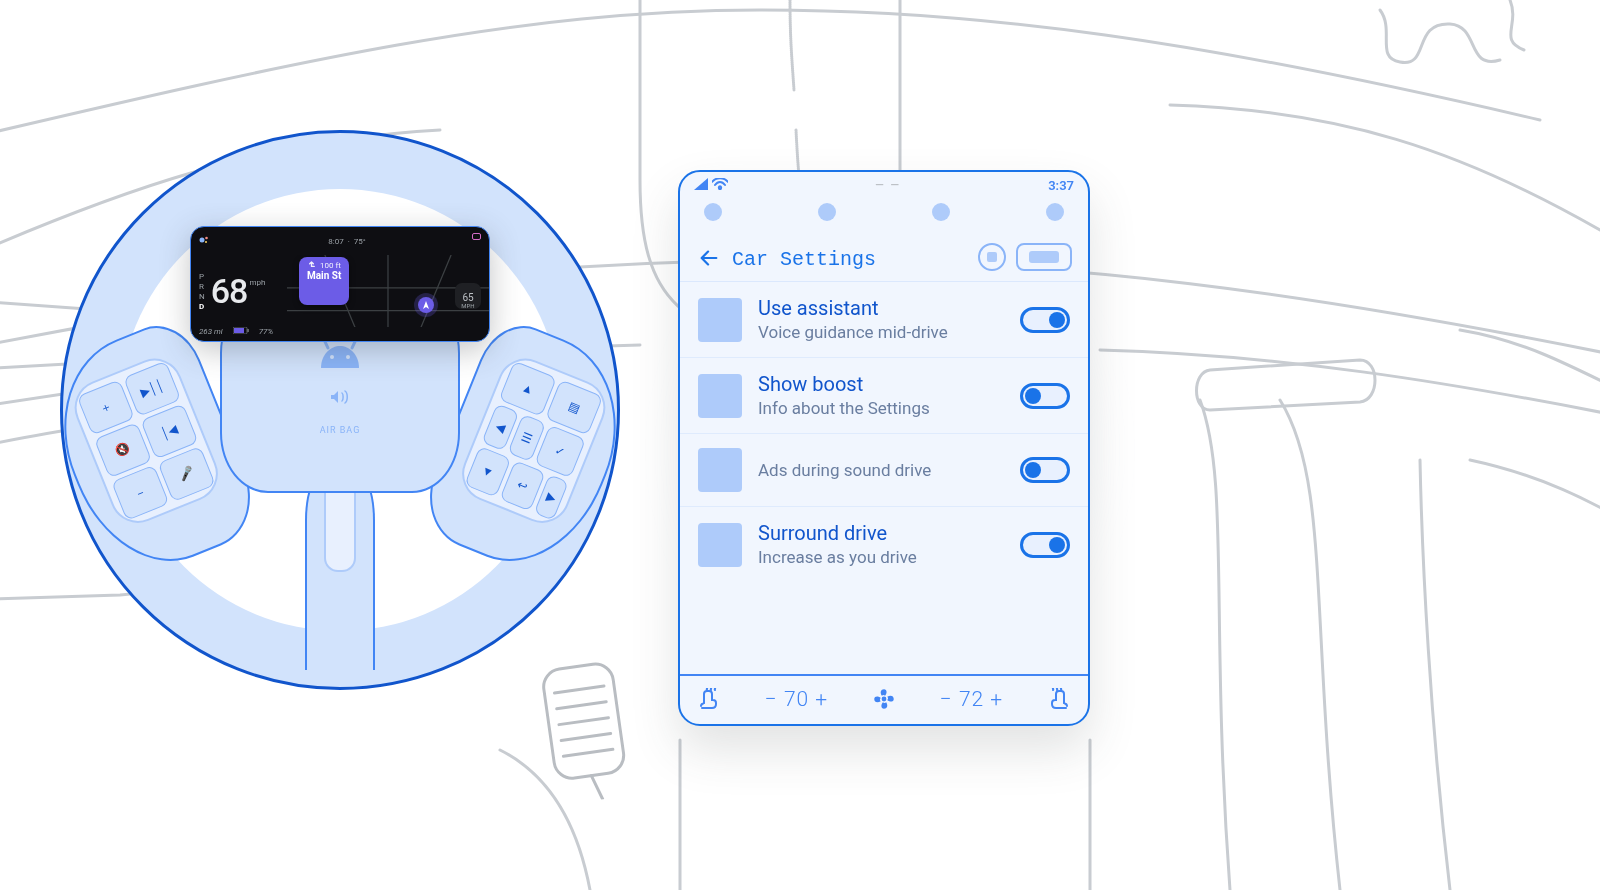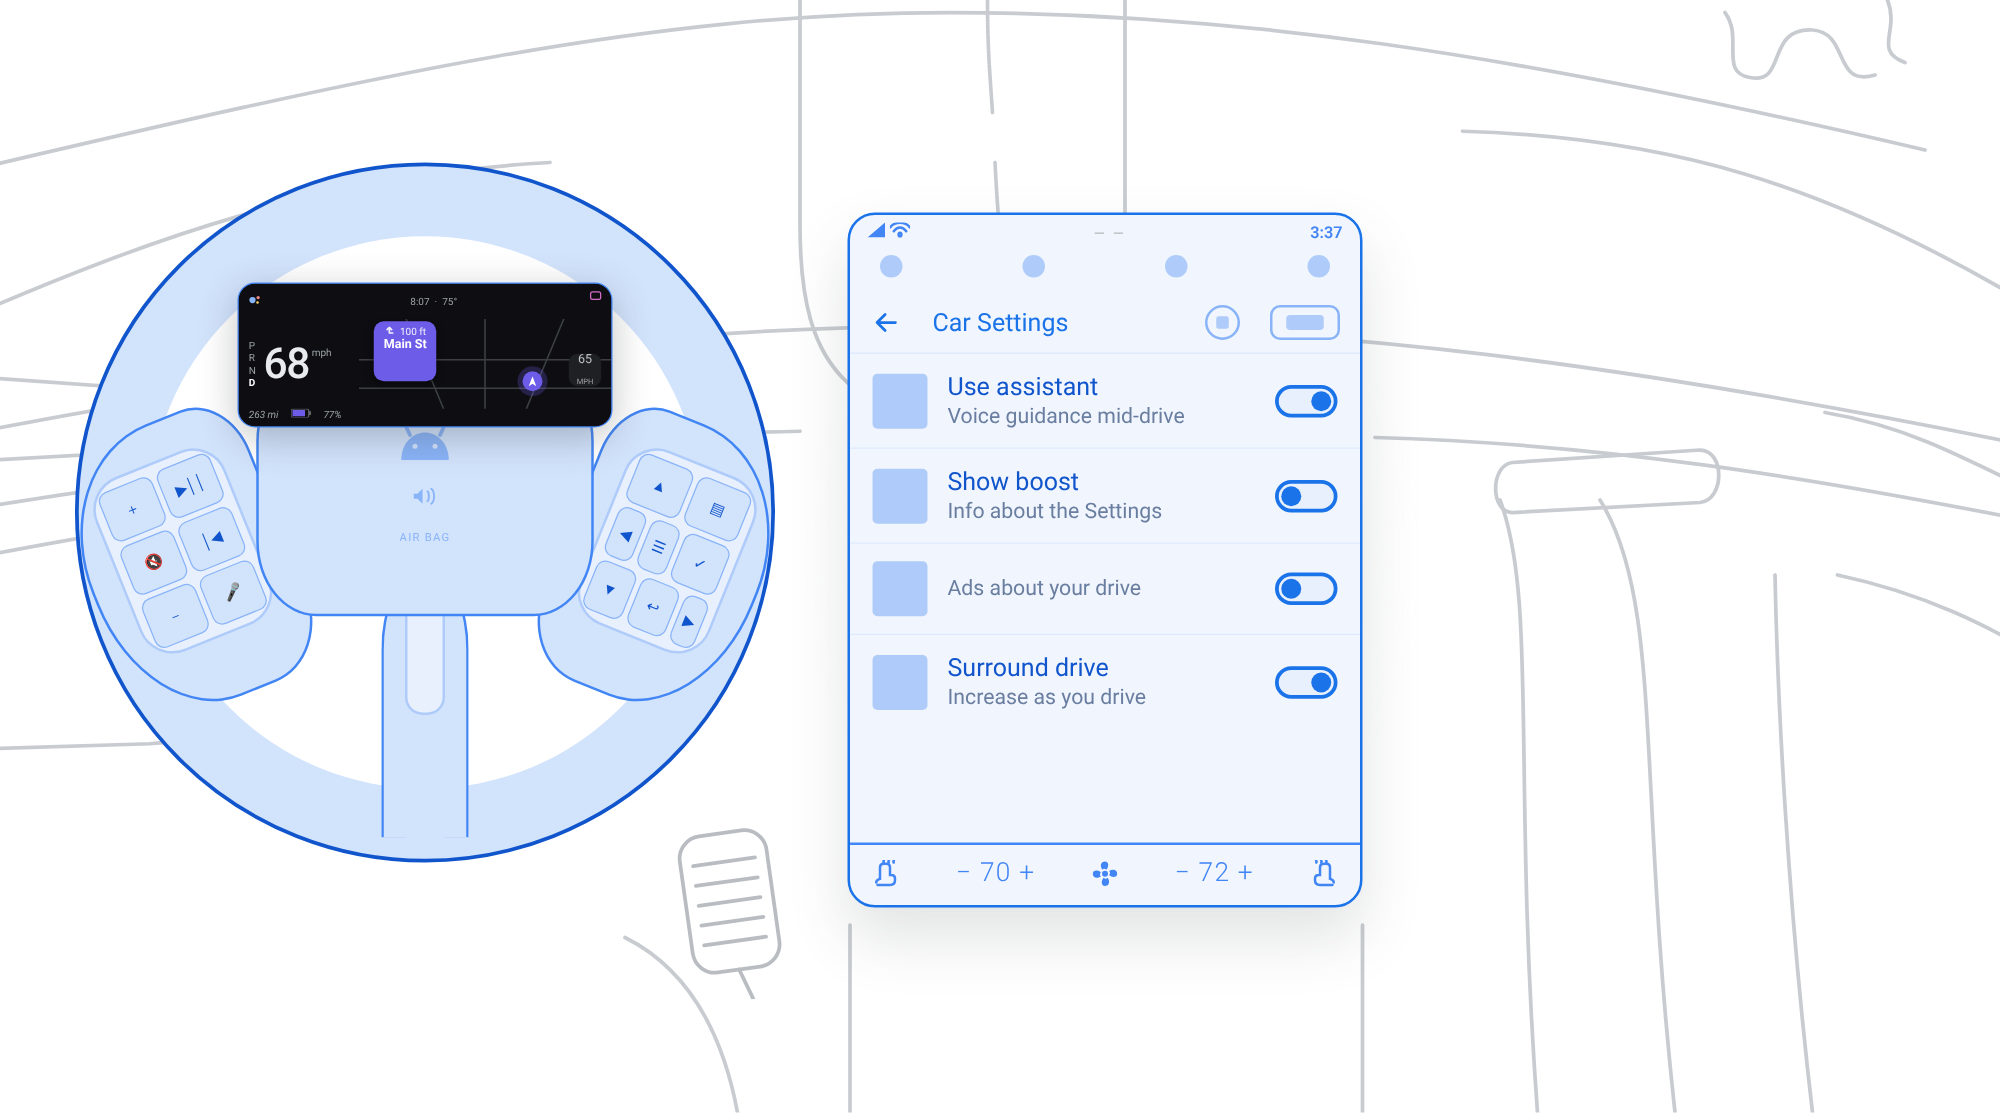--- a/index.html
+++ b/index.html
@@ -79,21 +79,21 @@
     position:absolute; left:50%; transform:translateX(-50%);
     top:18px; width:28px; height:88px;
     background: var(--blue-50);
     border:2px solid var(--blue-200);
     border-radius:14px;
   }
   .wheel-hub {
     position: absolute;
     left: 50%; top: 46%;
     transform: translate(-50%,-50%);
-    width: 270px; height: 210px;
+    width: 240px; height: 210px;
     background: var(--blue-100);
     border: 2px solid var(--blue-400);
     border-radius: 60px 60px 48px 48px / 70px 70px 60px 60px;
     display: flex; flex-direction: column; align-items: center; justify-content: center;
     gap: 18px;
   }
   .wheel-hub .logo {
     color: var(--blue-300);
   }
   .wheel-hub .mute {
@@ -168,21 +168,21 @@
     background: var(--navpurple);
     color:#fff; font-size:9px; padding:4px 8px 24px; border-radius:8px;
     box-shadow: 0 2px 6px rgba(0,0,0,.4);
   }
   .nav-pill .line1 { display:flex; gap:4px; align-items:center; font-size:8px; opacity:.9 }
   .nav-pill .line2 { font-size:10px; font-weight:700 }
   .lanes { position:absolute; left:0; right:0; bottom:0; top:0 }
   .cluster-right {
     position:absolute; right:8px; top:28px; width:26px; height:26px;
     background:#1f2024; border-radius:7px;
-    display:flex; align-items:center; justify-content:space-between;
+    display:flex; align-items:center; justify-content:flex-end;
     font-size:10px; color:var(--gray-400);
     flex-direction: column; line-height:1;
   }
   .cluster-right .unit { font-size:6px; color:var(--gray-500) }
   .cluster-bottom {
     display:flex; gap:10px; align-items:center; justify-content:flex-start;
     font-size:8px; color:var(--gray-500); padding: 0 8px 4px; font-style: italic;
   }
   .cluster-bottom .sp { flex:1 }
   .heading-chip {
@@ -219,22 +219,23 @@
   .statusbar .notch { color: var(--gray-400); font-size:11px; letter-spacing:2px }
   .tabstrip {
     display:flex; gap:48px; padding: 4px 24px 12px;
     align-items:center; justify-content:space-between;
   }
   .tabstrip .dot {
     width:18px; height:18px; border-radius:50%;
     background: var(--blue-200);
   }
   .appbar {
-    display:flex; align-items:center; gap:24px; padding: 10px 16px;
+    display:flex; align-items:flex-end; gap:10px; padding: 10px 16px;
     border-bottom: 1px solid rgba(66,133,244,.12);
+    font-family: Liberation Mono, monospace;
   }
   .appbar .back {
     width:26px; height:26px; display:flex; align-items:center; justify-content:center;
     color: var(--blue-500);
   }
   .appbar .title {
     font-size:20px; color: var(--blue-500); font-weight:400;
   }
   .appbar .sp { flex:1 }
   .appbar .circle-btn {
@@ -534,21 +535,21 @@
         <div class="row-icon"></div>
         <div class="row-text">
           <div class="row-title">Show boost</div>
           <div class="row-sub">Info about the Settings</div>
         </div>
         <div class="toggle off"></div>
       </div>
       <div class="setting-row">
         <div class="row-icon"></div>
         <div class="row-text">
-          <div class="row-sub">Ads about your drive</div>
+          <div class="row-sub">Ads during sound drive</div>
         </div>
         <div class="toggle off"></div>
       </div>
       <div class="setting-row">
         <div class="row-icon"></div>
         <div class="row-text">
           <div class="row-title">Surround drive</div>
           <div class="row-sub">Increase as you drive</div>
         </div>
         <div class="toggle on"></div>

